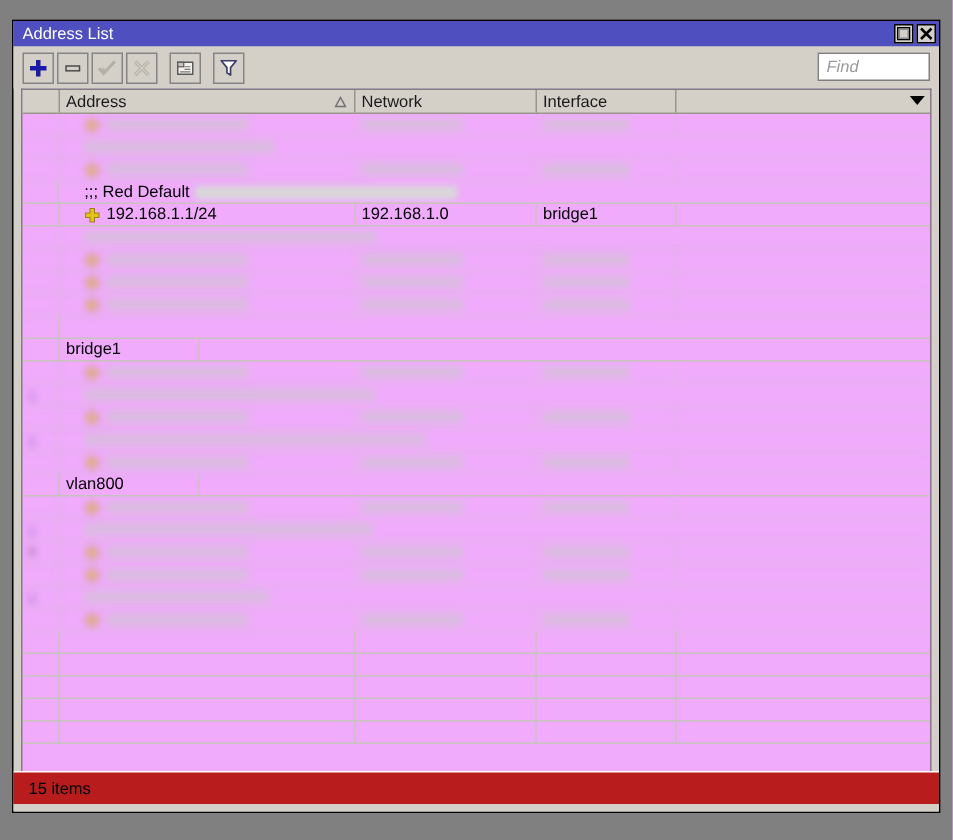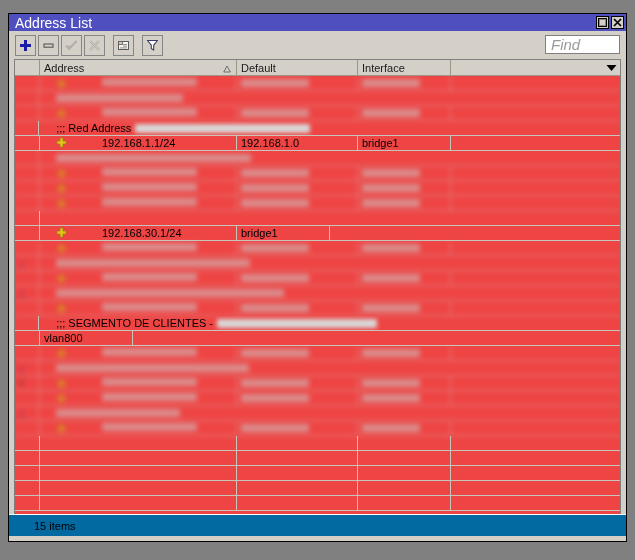--- a/index.html
+++ b/index.html
@@ -20,21 +20,21 @@
   }
   
   .titlebar{
     height:17px;flex:0 0 17px;
     background:#4f4fbf;
     display:flex;align-items:center;
     padding:0 2px 0 6px;
     box-sizing:border-box;
   }
   .title-text{
-    color:#ffffff;font-size:14px;flex:1;
+    color:#ffffff;font-size:11px;flex:1;
     white-space:nowrap;overflow:hidden;letter-spacing:0px;
   }
   .tb-btns{display:flex;gap:2px;}
   .tb-btn{
     width:13px;height:13px;
     background:#d4d0c8;
     border:1px solid #000;
     box-sizing:border-box;
     display:flex;align-items:center;justify-content:center;
     cursor:default;
@@ -62,29 +62,29 @@
   .findbox{
     position:absolute;right:6px;top:4px;
     width:75px;height:19px;
     background:#ffffff;
     border:1px solid #7f7f7f;
     box-sizing:border-box;
     display:flex;align-items:center;
     padding-left:5px;
   }
   .findbox span{
-    font-style:italic;color:#9a9a9a;font-size:15px;
+    font-style:italic;color:#9a9a9a;font-size:11px;
   }
   
   .tablewrap{
     flex:1 1 auto;
     margin:0 5px 0 5px;
     border:1px solid #7f7f7f;
     border-bottom:none;
-    background:#ef4444;
+    background:#f0abfc;
     position:relative;
     overflow:hidden;
     box-sizing:border-box;
   }
   .hdr{
     display:flex;height:16px;
     background:#d4d0c8;
     border-bottom:1px solid #9a9689;
     box-sizing:border-box;
     position:relative;z-index:3;
@@ -120,21 +120,21 @@
     padding-left:4px;
     font-size:11px;color:#000;
     overflow:hidden;white-space:nowrap;
     line-height:13px;
   }
   .c.flagcol{width:25px;padding-left:3px;font-size:10px;color:#222;}
   .c.addr{width:197px;padding-left:0;}
   .c.net{width:121px;}
   .c.iface{width:93px;}
   .c.rest{flex:1;border-right:none;}
-  .addr-inner{display:flex;padding-left:16px;gap:31px;}
+  .addr-inner{display:flex;align-items:center;padding-left:16px;}
   .addr-ico{width:11px;height:11px;margin-right:4px;flex:0 0 11px;}
   
   .row.comment .c.full{
     width:100%;border-right:none;padding-left:17px;
     color:#000;
   }
   .row.comment{border-bottom:1px solid #c8c4bb;}
   
   .redact{
     display:inline-block;height:9px;
@@ -157,24 +157,24 @@
   
   .watermark{
     position:absolute;left:193px;top:254px;
     width:180px;height:52px;
     z-index:5;pointer-events:none;
     opacity:.92;
   }
   
   .statusbar{
     flex:0 0 22px;height:22px;
-    background:#0369a1;
+    background:#b91c1c;
     border-top:1px solid #ffffff;
     display:flex;align-items:center;
-    padding-left:25px;box-sizing:border-box;
+    padding-left:10px;box-sizing:border-box;
     font-size:11px;color:#000;
   }
   .botpad{flex:0 0 5px;background:#d4d0c8;}
 </style>
 </head>
 <body>
 
 <div class="window">
 
   <div class="titlebar">
@@ -247,21 +247,21 @@
       <div class="hc flagcol"></div>
       <div class="hc addr">
         <span>Address</span>
         <span class="sortarrow">
           <svg width="8" height="8" viewBox="0 0 8 8">
               <path d="M4 1 L7.3 7 L0.7 7 Z" fill="none" stroke="#6f6f6f" stroke-width="1"></path>
             </svg>
         </span>
       </div>
       <div class="hc net">
-        <span>Default</span>
+        <span>Network</span>
       </div>
       <div class="hc iface">
         <span>Interface</span>
       </div>
       <div class="hc rest">
         <span>
           <svg width="11" height="8" viewBox="0 0 11 8">
               <path d="M0.5 1 L10.5 1 L5.5 7 Z" fill="#000"></path>
             </svg>
         </span>
@@ -307,21 +307,21 @@
             <span class="blurtxt" style="width:68px"></span>
           </div>
           <div class="c iface">
             <span class="blurtxt" style="width:58px"></span>
           </div>
           <div class="c rest"></div>
         </div>
         <div class="row comment">
           <div class="c flagcol"></div>
           <div class="c full">
-            <span>;;; Red Address</span>
+            <span>;;; Red Default</span>
             <span class="redact" style="width:175px"></span>
           </div>
         </div>
         <div class="row">
           <div class="c flagcol"></div>
           <div class="c addr">
             <span class="addr-inner">
               <span class="addr-ico"><svg width="11" height="11" viewBox="0 0 11 11">
                   <path d="M4 1 h3 v3 h3 v3 h-3 v3 h-3 v-3 h-3 v-3 h3 z" fill="#e3c11a" stroke="#9a8410" stroke-width="0.7"></path>
                 </svg></span>
@@ -394,28 +394,20 @@
           <div class="c iface">
             <span class="blurtxt" style="width:58px"></span>
           </div>
           <div class="c rest"></div>
         </div>
         <div class="row comment">
           <div class="c flagcol"></div>
         </div>
         <div class="row">
           <div class="c flagcol"></div>
-          <div class="c addr">
-            <span class="addr-inner">
-              <span class="addr-ico"><svg width="11" height="11" viewBox="0 0 11 11">
-                  <path d="M4 1 h3 v3 h3 v3 h-3 v3 h-3 v-3 h-3 v-3 h3 z" fill="#e3c11a" stroke="#9a8410" stroke-width="0.7"></path>
-                </svg></span>
-              <span>192.168.30.1/24</span>
-            </span>
-          </div>
           <div class="c iface">
             <span>bridge1</span>
           </div>
           <div class="c rest"></div>
         </div>
         <div class="row blurrow">
           <div class="c flagcol"></div>
           <div class="c addr">
             <span class="addr-inner">
               <span class="addr-ico"><svg width="11" height="11" viewBox="0 0 11 11">
@@ -476,27 +468,20 @@
               <span class="blurtxt" style="width:95px"></span>
             </span>
           </div>
           <div class="c net">
             <span class="blurtxt" style="width:68px"></span>
           </div>
           <div class="c iface">
             <span class="blurtxt" style="width:58px"></span>
           </div>
           <div class="c rest"></div>
-        </div>
-        <div class="row comment">
-          <div class="c flagcol"></div>
-          <div class="c full">
-            <span>;;; SEGMENTO DE CLIENTES -</span>
-            <span class="redact" style="width:160px"></span>
-          </div>
         </div>
         <div class="row">
           <div class="c flagcol"></div>
           <div class="c iface">
             <span>vlan800</span>
           </div>
           <div class="c rest"></div>
         </div>
         <div class="row blurrow">
           <div class="c flagcol"></div>

